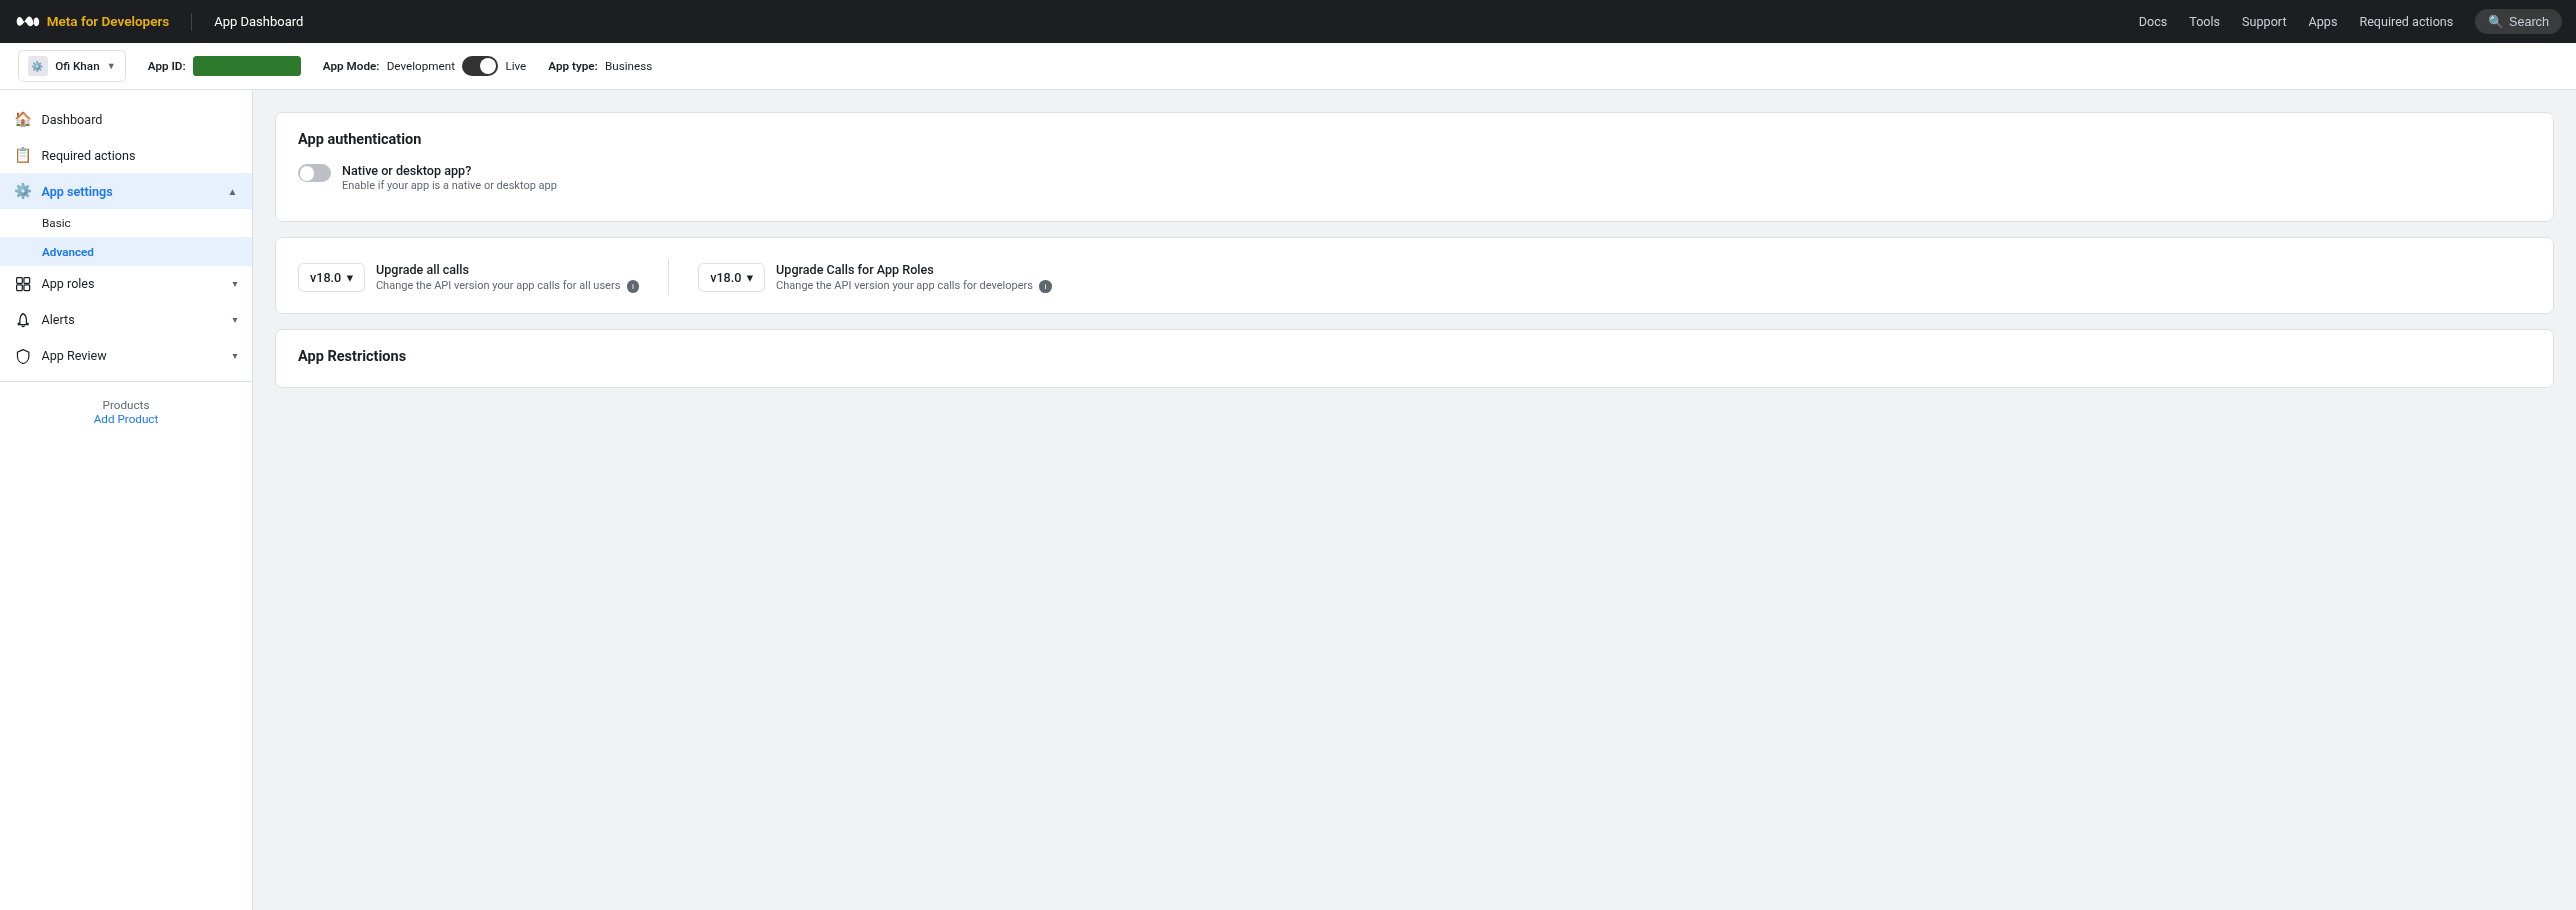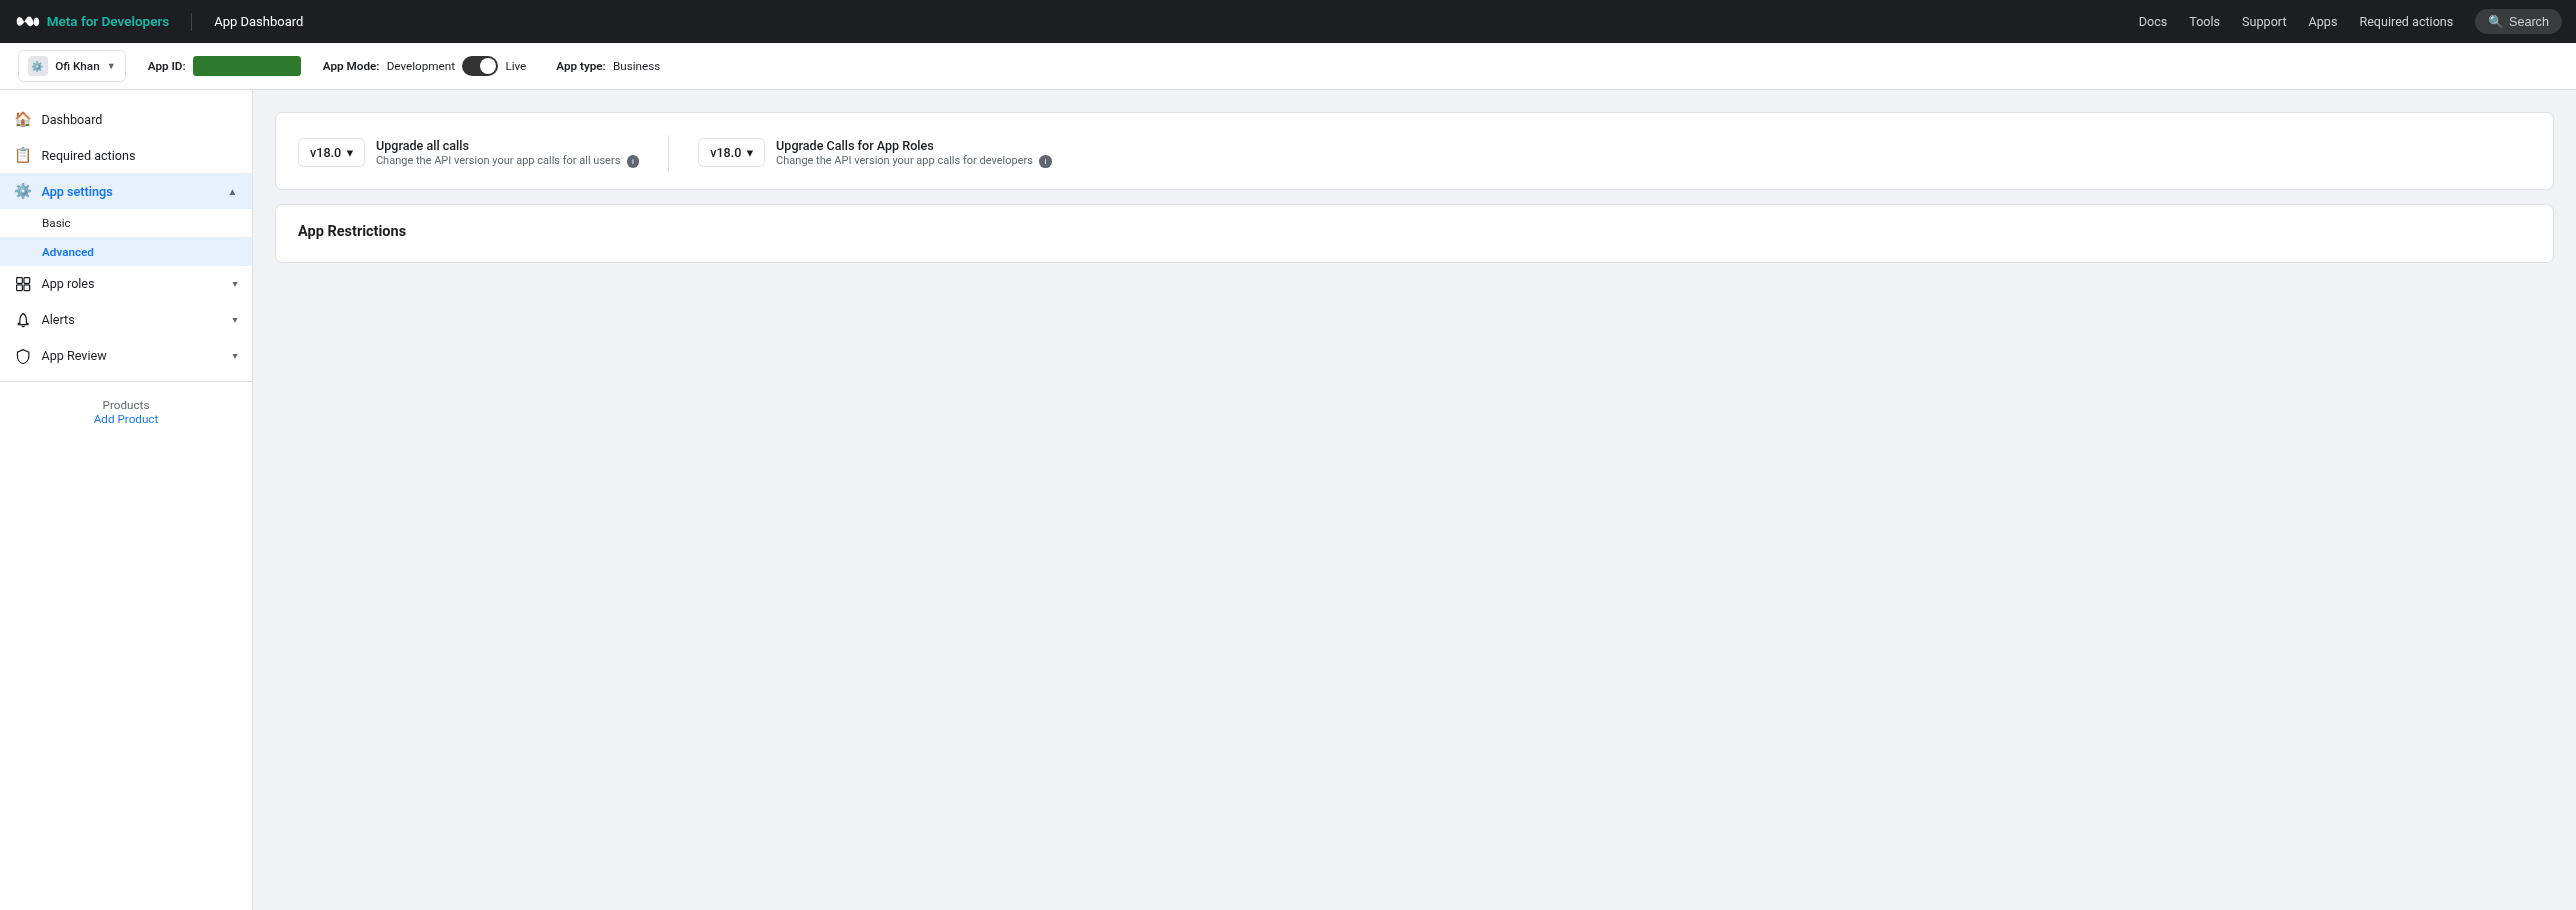--- a/index.html
+++ b/index.html
@@ -3,21 +3,21 @@
   <meta charset="utf-8">
   <style>
     * { box-sizing: border-box; margin: 0; padding: 0; }
     body { font-family: -apple-system, BlinkMacSystemFont, 'Segoe UI', Roboto, sans-serif; font-size: 12.6px; color: #1c1e21; background: #f0f2f5; }
 
     
     .top-nav {
       display: flex; align-items: center; background: #1c1e21; height: 43px;
       padding: 0 14.5px; gap: 22px; position: fixed; top: 0; left: 0; right: 0; z-index: 100;
     }
-    .top-nav-logo { display: flex; align-items: center; gap: 7.2px; color: #14b8a6; font-size: 13.5px; font-weight: 600; white-space: nowrap; }
+    .top-nav-logo { display: flex; align-items: center; gap: 7.2px; color: #eab308; font-size: 13.5px; font-weight: 600; white-space: nowrap; }
     .meta-logo { width: 25px; height: 16.3px; }
     .top-nav-divider { width: 0.9px; height: 18px; background: #444; }
     .top-nav-title { color: white; font-size: 13px; }
     .top-nav-spacer { flex: 1; }
     .top-nav-link { color: #ccd0d5; font-size: 12.6px; cursor: pointer; text-decoration: none; }
     .search-btn {
       display: flex; align-items: center; gap: 5.4px; background: #3a3b3c; border: none;
       border-radius: 18px; padding: 5.4px 12.6px; color: #ccd0d5; cursor: pointer; font-size: 12.6px;
     }
 
@@ -35,21 +35,21 @@
     .user-name { font-size: 11.7px; font-weight: 500; }
     .chevron-down { font-size: 9px; color: #606770; }
     .app-id-section { display: flex; align-items: center; gap: 7.2px; font-size: 11.7px; }
     .app-id-label { font-weight: 600; }
     .app-id-value { background: #2d7a2d; color: white; padding: 2.7px 16.3px; border-radius: 3.6px; font-size: 11.7px; min-width: 108px; height: 20px; }
     .app-mode-section { display: flex; align-items: center; gap: 7.2px; font-size: 11.7px; }
     .app-mode-label { font-weight: 600; }
     .toggle-switch { width: 36px; height: 20px; background: #333; border-radius: 10px; position: relative; cursor: pointer; }
     .toggle-knob { width: 16.3px; height: 16.3px; background: white; border-radius: 50%; position: absolute; top: 1.8px; right: 1.8px; transition: right 0.2s; }
     .app-type-section { display: flex; align-items: center; gap: 7.2px; font-size: 11.7px; }
-    .app-type-label { font-weight: 600; margin-left: 8px; }
+    .app-type-label { font-weight: 600; }
 
     
     .layout { display: flex; margin-top: 90px; min-height: calc(100vh - 90px); }
 
     
     .sidebar { width: 253px; background: white; border-right: 0.9px solid #dddfe2; padding: 11px 0; flex-shrink: 0; position: fixed; top: 90px; bottom: 0; overflow-y: auto; }
     .sidebar-item {
       display: flex; align-items: center; gap: 9px; padding: 9px 14.5px;
       cursor: pointer; color: #1c1e21; font-size: 12.6px; border-radius: 0;
     }
@@ -198,20 +198,34 @@
     </div>
     <div class="sidebar-divider"></div>
     <div class="sidebar-bottom">
       <span class="sidebar-bottom-label">Products</span>
       <span class="sidebar-add-product">Add Product</span>
     </div>
   </aside>
 
   <main class="main-content">
 
+    <div class="card">
+      <div class="card-body">
+        <div class="card-title">App authentication</div>
+        <div class="toggle-row">
+          <div class="toggle-sm">
+            <div class="toggle-sm-knob"></div>
+          </div>
+          <div>
+            <div class="toggle-text-label">Native or desktop app?</div>
+            <div class="toggle-text-sub">Enable if your app is a native or desktop app</div>
+          </div>
+        </div>
+      </div>
+    </div>
 
     <div class="card" style="position:relative;">
       <div class="card-body">
 
         <svg style="position:absolute; left:-199px; top:36px; width:217px; height:72px; overflow:visible; pointer-events:none;" viewBox="0 0 240 80" width="217" height="72">
           <defs>
             <marker id="arrowhead" markerWidth="10" markerHeight="7" refX="9" refY="3.5" orient="auto">
               <polygon points="0 0, 10 3.5, 0 7" fill="#2d7a2d"></polygon>
             </marker>
           </defs>

